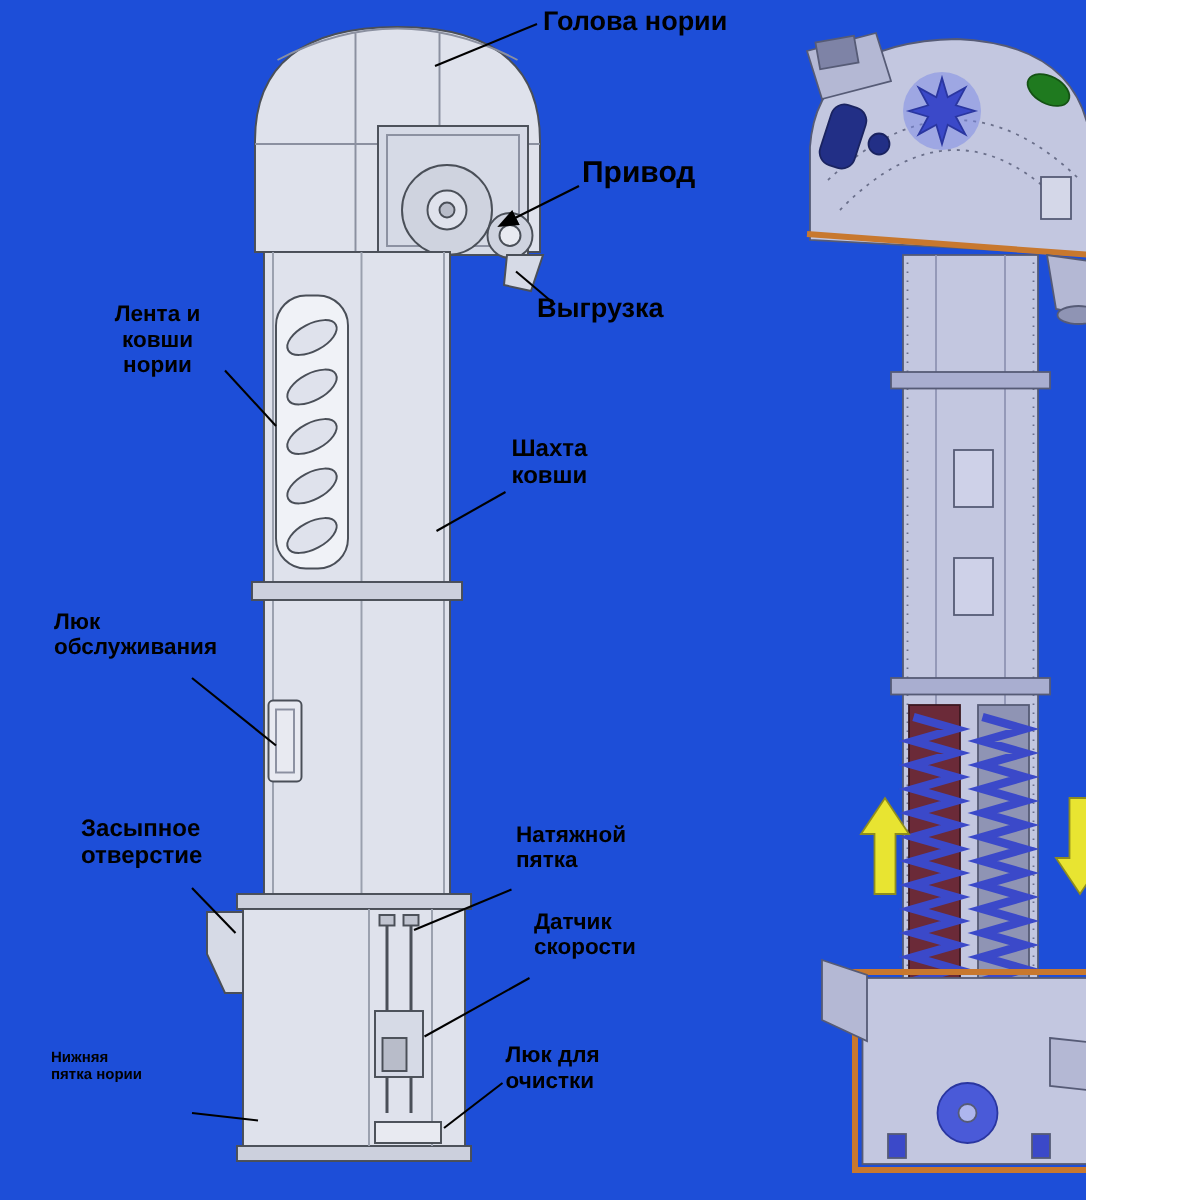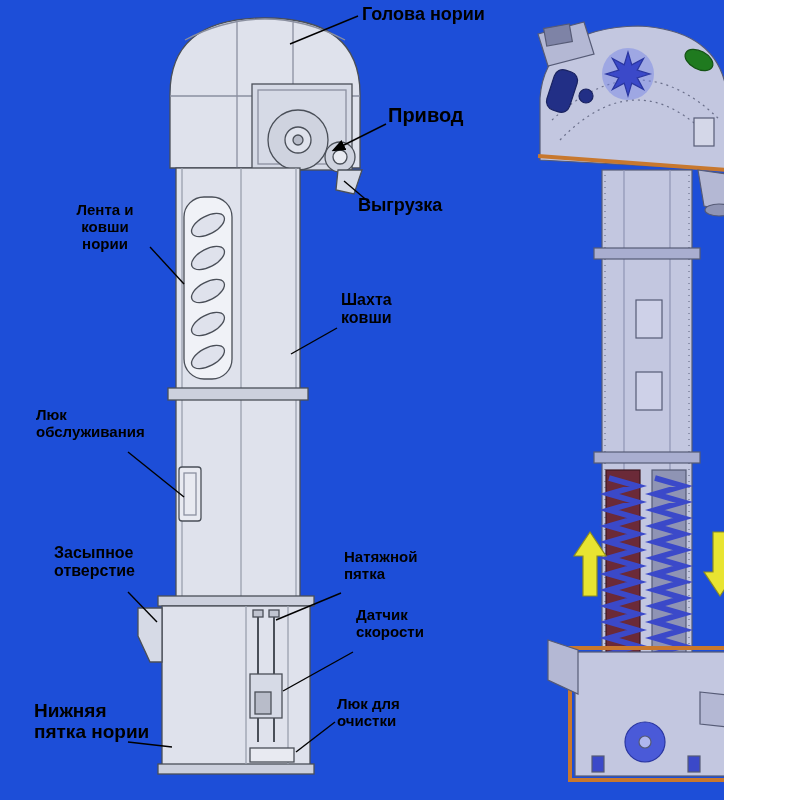--- a/index.html
+++ b/index.html
@@ -9,21 +9,21 @@
   .lbl-head{left:362px;top:4px;font-size:18px;}
   .lbl-drive{left:388px;top:104px;font-size:20px;}
   .lbl-discharge{left:358px;top:195px;font-size:18px;}
   .lbl-belt{left:58px;top:202px;width:94px;text-align:center;font-size:15px;}
   .lbl-shaft{left:341px;top:291px;font-size:16px;}
   .lbl-service{left:36px;top:407px;font-size:15px;}
   .lbl-fill{left:54px;top:544px;font-size:16px;}
   .lbl-tension{left:344px;top:549px;font-size:15px;}
   .lbl-sensor{left:356px;top:591px;font-size:15px;margin-top:16px;}
   .lbl-cleaning{left:337px;top:686px;font-size:15px;margin-top:10px;}
-  .lbl-boot{left:34px;top:700px;font-size:19px;}
+  .lbl-boot{left:34px;top:700px;font-size:10px;}
 </style>
 </head>
 <body>
 
 <div id="canvas">
 
 <svg class="art" width="800" height="800" viewBox="0 0 800 800">
   <defs>
     <marker id="arr" markerWidth="10" markerHeight="8" refX="8" refY="4" orient="auto">
       <polygon points="0,0 10,4 0,8" fill="#000"></polygon>

